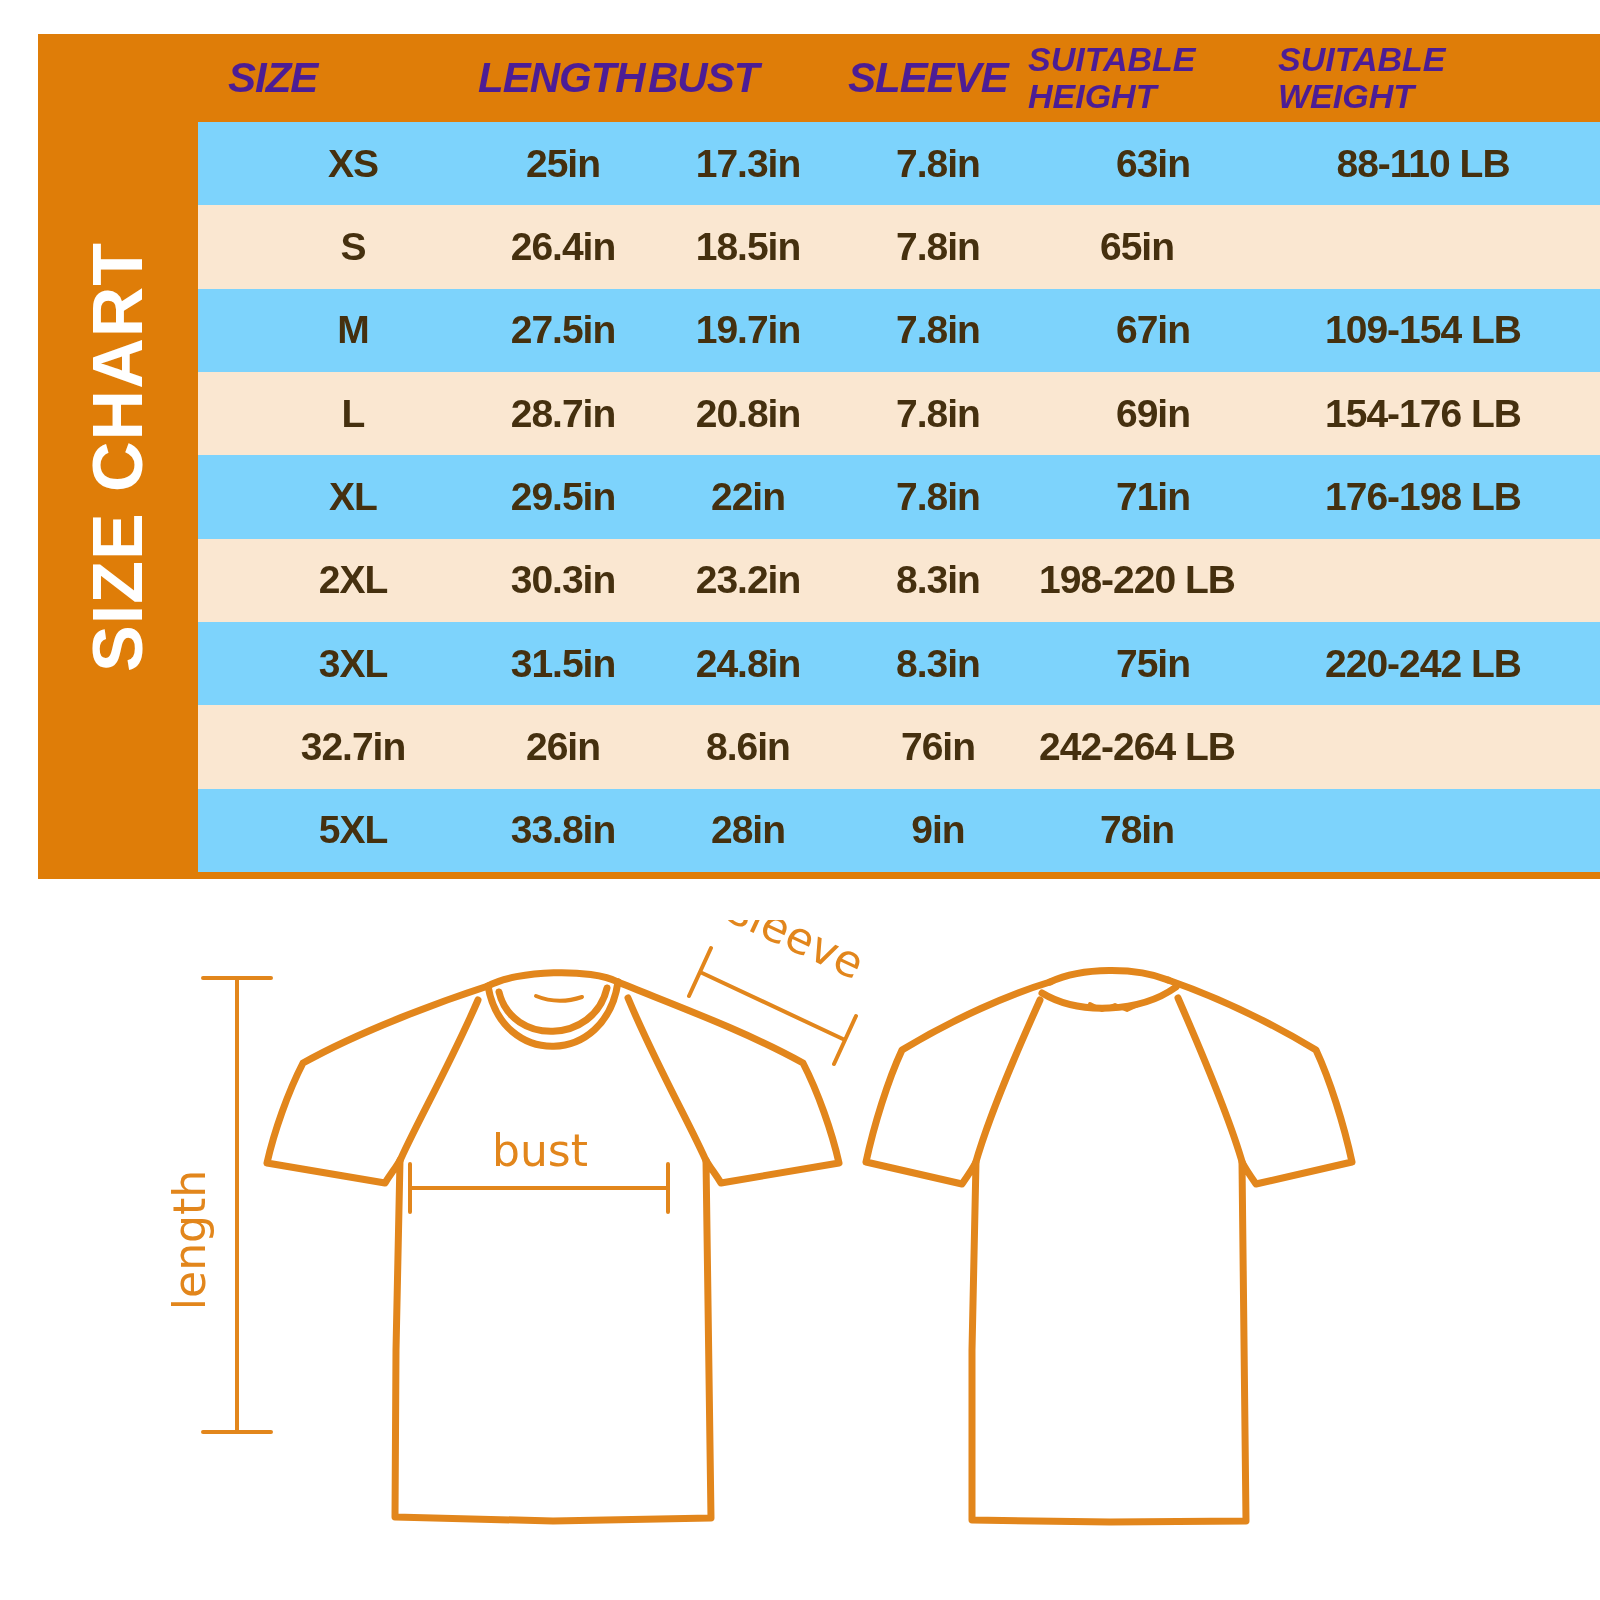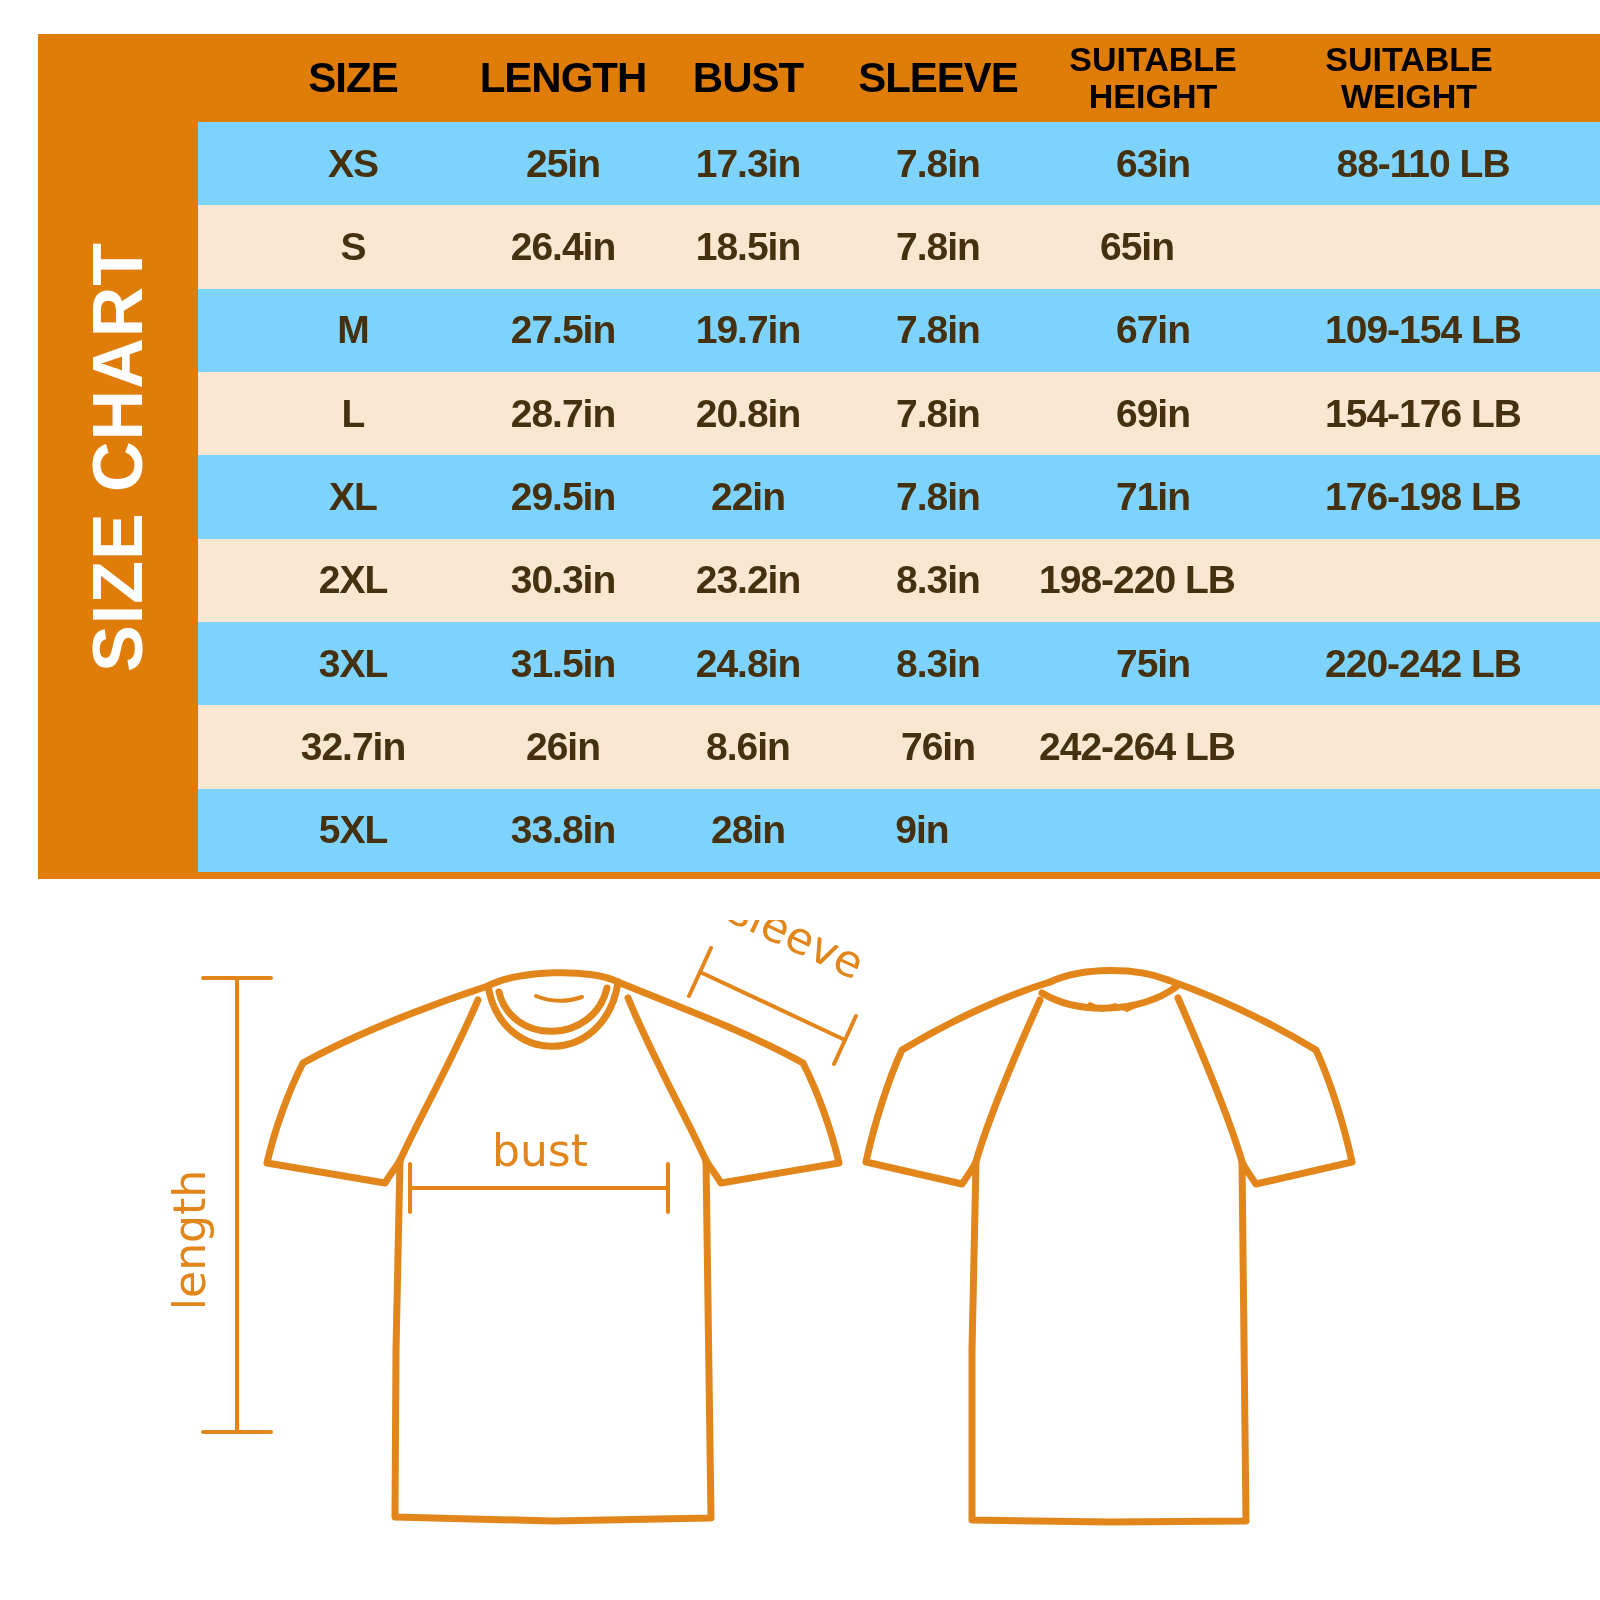--- a/index.html
+++ b/index.html
@@ -8,21 +8,21 @@
 
   
   .chart{position:absolute;left:38px;top:34px;right:0;height:845px;
     display:grid;grid-template-columns:160px 1fr;}
   .side{grid-column:1;grid-row:1;background:#DF7D08;display:flex;align-items:center;justify-content:center;}
   .side-text{transform:rotate(-90deg);white-space:nowrap;color:#ffffff;
     font-size:70px;font-weight:700;letter-spacing:1px;}
   .main{grid-column:2;grid-row:1;display:flex;flex-direction:column;}
   .thead{height:88px;background:#DF7D08;display:grid;
     grid-template-columns:280px 170px 200px 180px 250px 1fr;align-items:center;}
-  .hcell{text-align:center;color:#000000;font-size:42px;font-weight:700;letter-spacing:-1px;}
+  .hcell{text-align:left;color:#4c1d95;font-size:42px;font-weight:700;letter-spacing:-1px;font-style:italic;}
   .hcell.small{font-size:34px;line-height:1.1;white-space:pre-line;letter-spacing:0;}
   .hcell:first-child{padding-left:30px;}
   .hcell:last-child{padding-right:60px;}
   .tbody{flex:1;display:flex;flex-direction:column;background:#7dd3fc;}
   .trow{flex:1;display:grid;grid-template-columns:280px 170px 200px 180px 250px 1fr;align-items:center;}
   .trow.alt{background:#FAE7D1;}
   .cell{text-align:center;color:#45300F;font-size:39px;font-weight:700;letter-spacing:-1px;}
   .cell:first-child{padding-left:30px;}
   .cell:last-child{padding-right:32px;}
   .bstrip{height:7px;background:#DF7D08;}
@@ -115,20 +115,21 @@
             <span class="cell">26in</span>
             <span class="cell">8.6in</span>
             <span class="cell">76in</span>
             <span class="cell">242-264 LB</span>
           </div>
           <div class="trow">
             <span class="cell">5XL</span>
             <span class="cell">33.8in</span>
             <span class="cell">28in</span>
             <span class="cell">9in</span>
+            <span class="cell">78in</span>
           </div>
         </div>
       <div class="bstrip"></div>
     </div>
   </div>
 
   <div class="diagram">
     <svg width="1600" height="680" viewBox="0 0 1600 680">
 
       <g>

